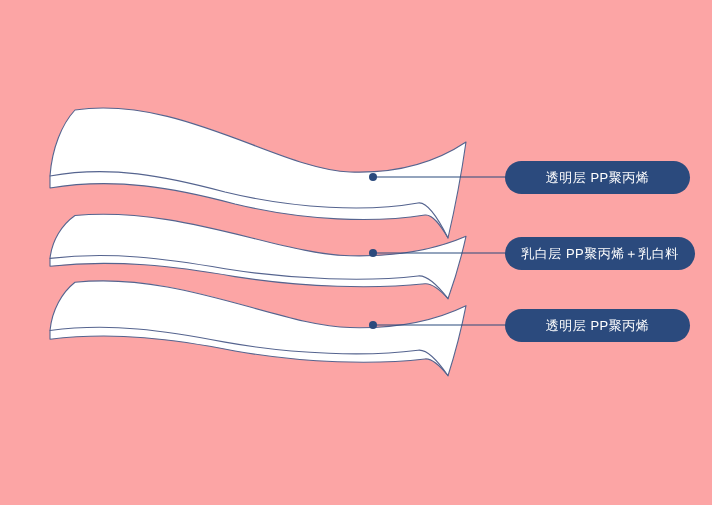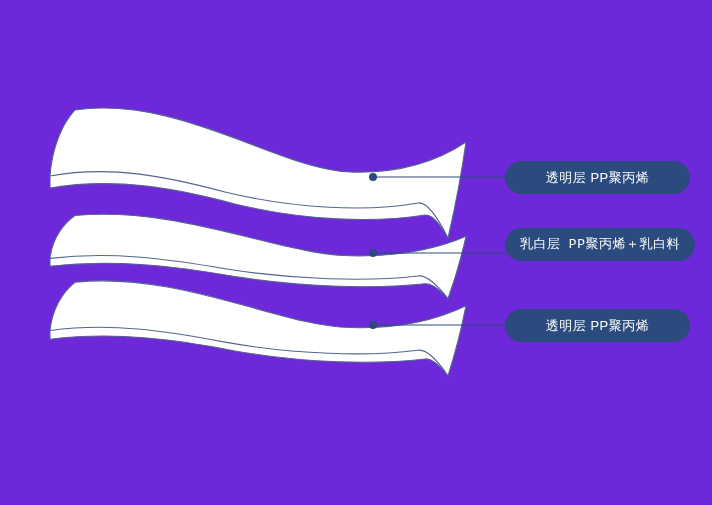--- a/index.html
+++ b/index.html
@@ -5,21 +5,21 @@
   html, body {
     margin: 0;
     padding: 0;
     background: #ffffff;
     font-family: "Liberation Sans", "DejaVu Sans", sans-serif;
   }
   .canvas {
     position: relative;
     width: 712px;
     height: 505px;
-    background: #6d28d9;
+    background: #fca5a5;
     overflow: hidden;
   }
   .diagram-svg {
     position: absolute;
     left: 0;
     top: 0;
   }
   .sheet-fill {
     fill: #ffffff;
     stroke: #55648f;
@@ -103,21 +103,21 @@
 
       <line class="callout-line" x1="373" y1="325" x2="506" y2="325"></line>
       <circle class="callout-dot" cx="373" cy="325" r="4"></circle>
     </g>
   </svg>
 
   <div class="pill" style="top:161px; width:185px;">
     <span class="pill-text">透明层 PP聚丙烯</span>
   </div>
 
-  <div class="pill" style="top:228px; width:190px;font-family:Liberation Mono, monospace;">
+  <div class="pill" style="top:237px; width:190px;">
     <span class="pill-text">乳白层 PP聚丙烯＋乳白料</span>
   </div>
 
   <div class="pill" style="top:309px; width:185px;">
     <span class="pill-text">透明层 PP聚丙烯</span>
   </div>
 
 </div>
 
 </body></html>

